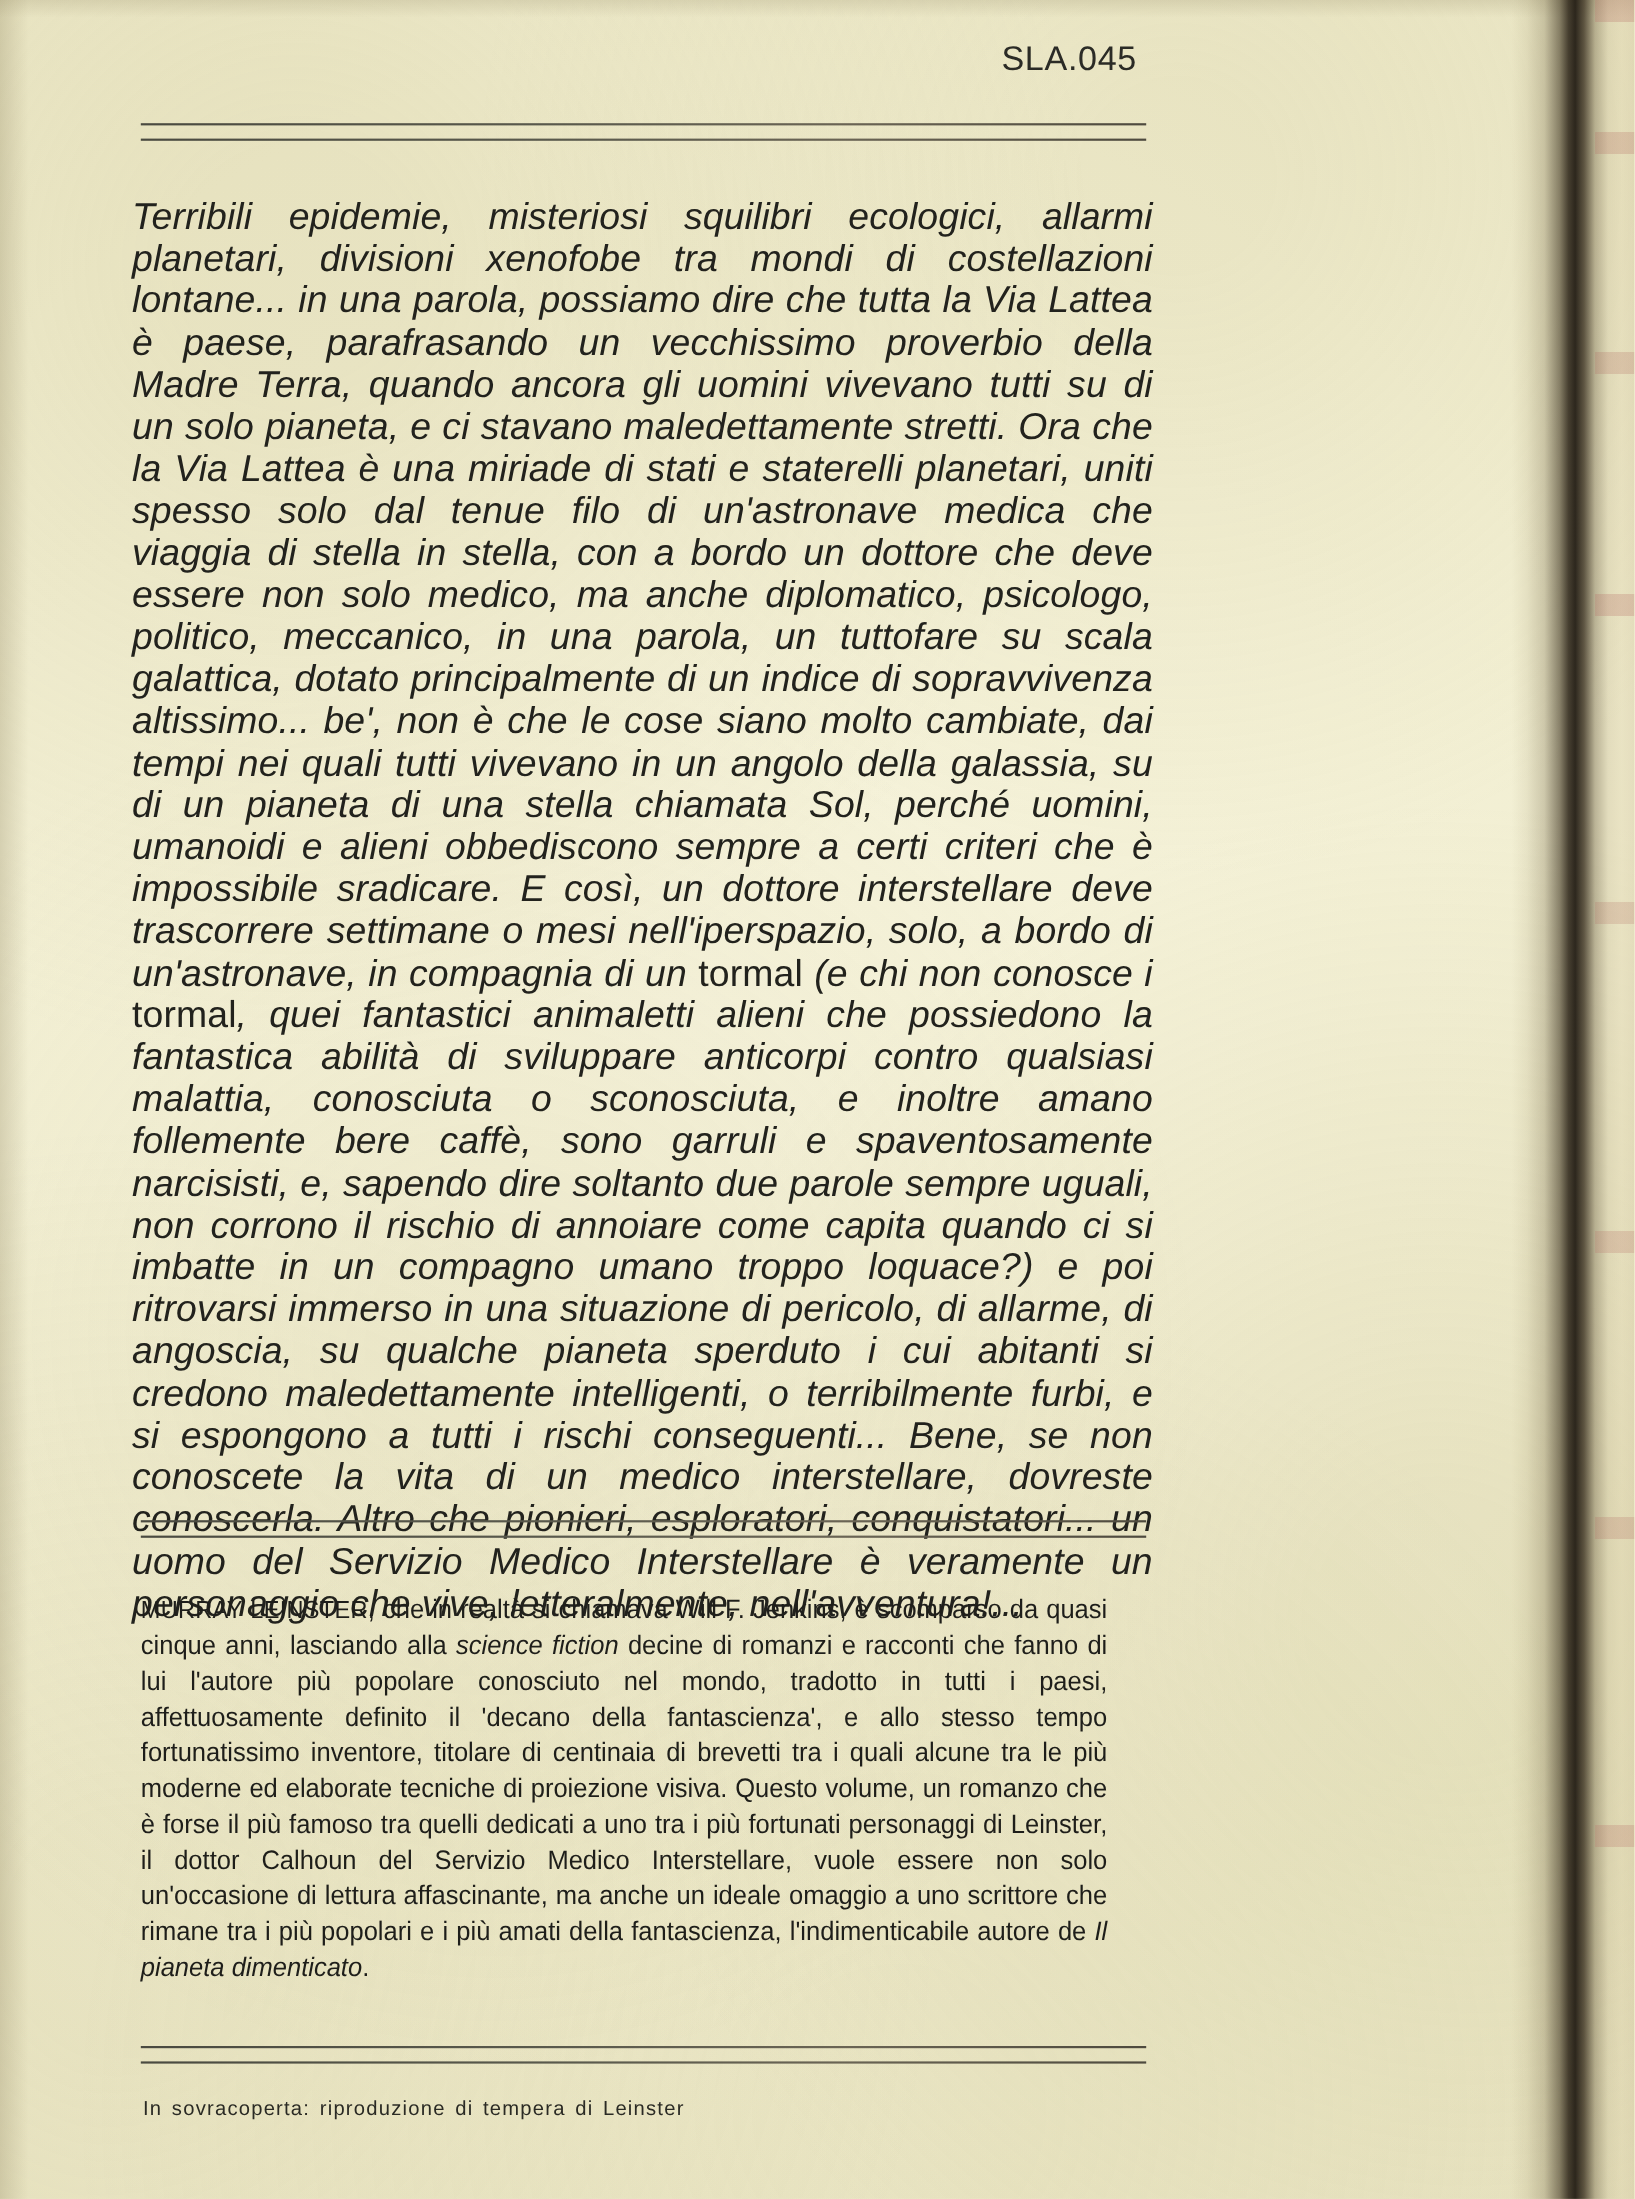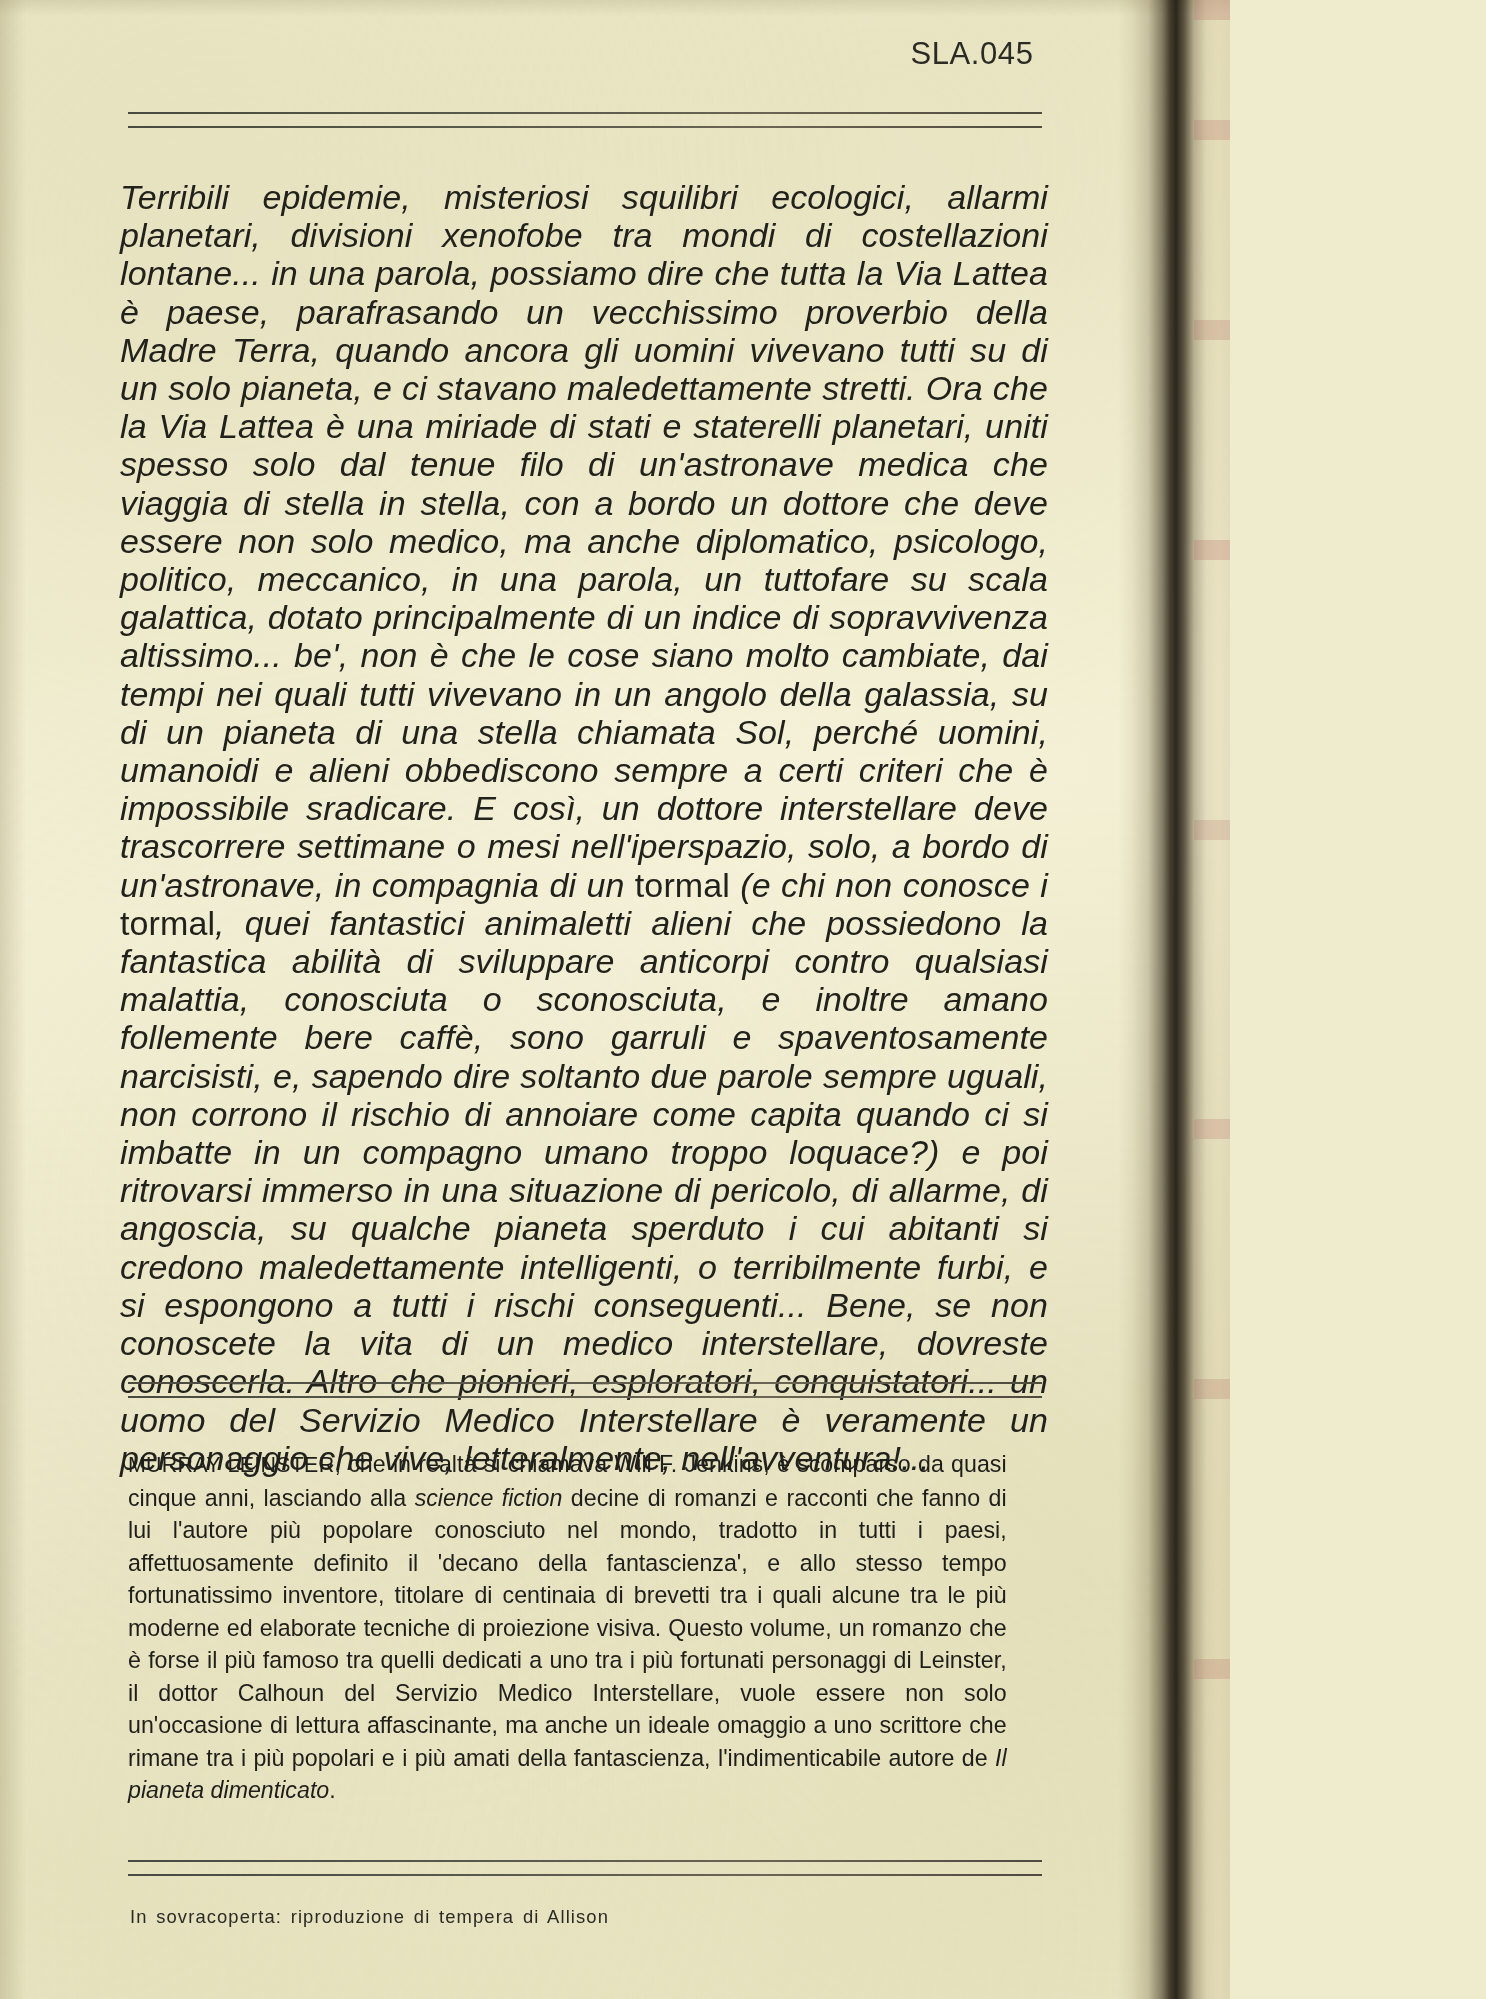--- a/index.html
+++ b/index.html
@@ -7,21 +7,21 @@
     padding: 0;
     background: #efeccd;
   }
   body {
     font-family: "Liberation Sans", sans-serif;
   }
 
   
   #scan-page {
     position: relative;
-    width: 1230px;
+    width: 1486px;
     height: 1999px;
     overflow: hidden;
     background:
       radial-gradient(ellipse 120% 90% at 42% 46%, #f6f3dc 0%, #f2efd3 48%, #ebe7c6 78%, #e2ddb8 100%);
   }
 
   
   .paper-grain {
     position: absolute;
     inset: 0;
@@ -205,20 +205,20 @@
     <div class="rule-double" id="rule-top"></div>
 
     <div class="blurb"><span>Terribili epidemie, misteriosi squilibri ecologici, allarmi planetari, divisioni xenofobe tra mondi di costellazioni lontane... in una parola, possiamo dire che tutta la Via Lattea è paese, parafrasando un vecchissimo proverbio della Madre Terra, quando ancora gli uomini vivevano tutti su di un solo pianeta, e ci stavano maledettamente stretti. Ora che la Via Lattea è una miriade di stati e staterelli planetari, uniti spesso solo dal tenue filo di un'astronave medica che viaggia di stella in stella, con a bordo un dottore che deve essere non solo medico, ma anche diplomatico, psicologo, politico, meccanico, in una parola, un tuttofare su scala galattica, dotato principalmente di un indice di sopravvivenza altissimo... be', non è che le cose siano molto cambiate, dai tempi nei quali tutti vivevano in un angolo della galassia, su di un pianeta di una stella chiamata Sol, perché uomini, umanoidi e alieni obbediscono sempre a certi criteri che è impossibile sradicare. E così, un dottore interstellare deve trascorrere settimane o mesi nell'iperspazio, solo, a bordo di un'astronave, in compagnia di un </span><span class="upright">tormal</span><span> (e chi non conosce i </span><span class="upright">tormal</span><span>, quei fantastici animaletti alieni che possiedono la fantastica abilità di sviluppare anticorpi contro qualsiasi malattia, conosciuta o sconosciuta, e inoltre amano follemente bere caffè, sono garruli e spaventosamente narcisisti, e, sapendo dire soltanto due parole sempre uguali, non corrono il rischio di annoiare come capita quando ci si imbatte in un compagno umano troppo loquace?) e poi ritrovarsi immerso in una situazione di pericolo, di allarme, di angoscia, su qualche pianeta sperduto i cui abitanti si credono maledettamente intelligenti, o terribilmente furbi, e si espongono a tutti i rischi conseguenti... Bene, se non conoscete la vita di un medico interstellare, dovreste conoscerla. Altro che pionieri, esploratori, conquistatori... un uomo del Servizio Medico Interstellare è veramente un personaggio che vive, letteralmente, nell'avventura!...</span></div>
 
     <div class="rule-double" id="rule-mid"></div>
 
     <div class="bio"><span class="lead">MURRAY LEINSTER</span><span>, che in realtà si chiamava Will F. Jenkins, è scomparso da quasi cinque anni, lasciando alla </span><em>science fiction</em><span> decine di romanzi e racconti che fanno di lui l'autore più popolare conosciuto nel mondo, tradotto in tutti i paesi, affettuosamente definito il 'decano della fantascienza', e allo stesso tempo fortunatissimo inventore, titolare di centinaia di brevetti tra i quali alcune tra le più moderne ed elaborate tecniche di proiezione visiva. Questo volume, un romanzo che è forse il più famoso tra quelli dedicati a uno tra i più fortunati personaggi di Leinster, il dottor Calhoun del Servizio Medico Interstellare, vuole essere non solo un'occasione di lettura affascinante, ma anche un ideale omaggio a uno scrittore che rimane tra i più popolari e i più amati della fantascienza, l'indimenticabile autore de </span><em>Il pianeta dimenticato</em><span>.</span></div>
 
     <div class="rule-double" id="rule-bottom"></div>
 
-    <div class="footer-caption">In sovracoperta: riproduzione di tempera di Allison</div>
+    <div class="footer-caption">In sovracoperta: riproduzione di tempera di Leinster</div>
 
   </div>
 
   <div class="binding-strip"></div>
   <div class="binding-edge-specks"></div>
 
 </div>
 
 </body></html>

